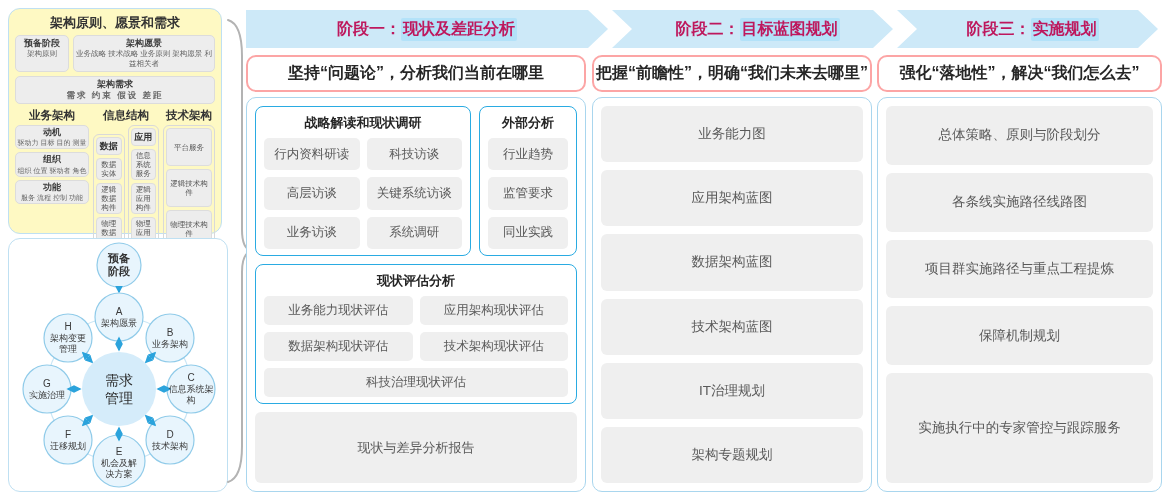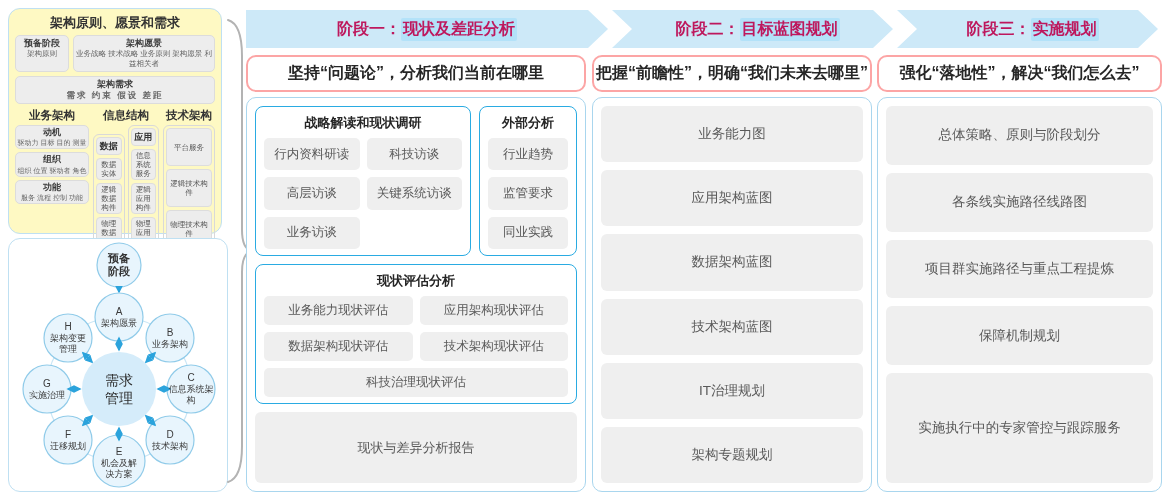--- a/index.html
+++ b/index.html
@@ -260,20 +260,21 @@
   <div class="content c1">
     <div class="p1-top">
       <div class="group g-strategy">
         <div class="group-title">战略解读和现状调研</div>
         <div class="grid2">
           <div class="gitem">行内资料研读</div>
           <div class="gitem">科技访谈</div>
           <div class="gitem">高层访谈</div>
           <div class="gitem">关键系统访谈</div>
           <div class="gitem">业务访谈</div>
+          <div class="gitem">系统调研</div>
         </div>
       </div>
       <div class="group g-external">
         <div class="group-title">外部分析</div>
         <div class="stack">
           <div class="gitem">行业趋势</div>
           <div class="gitem">监管要求</div>
           <div class="gitem">同业实践</div>
         </div>
       </div>

